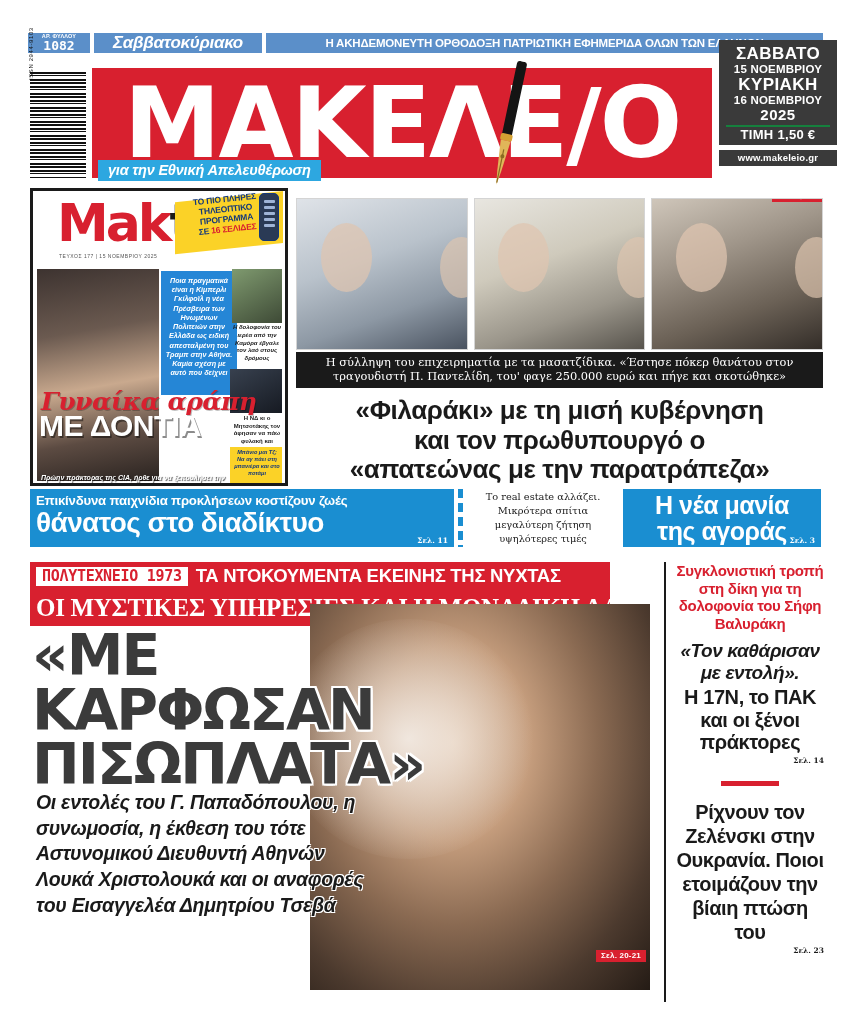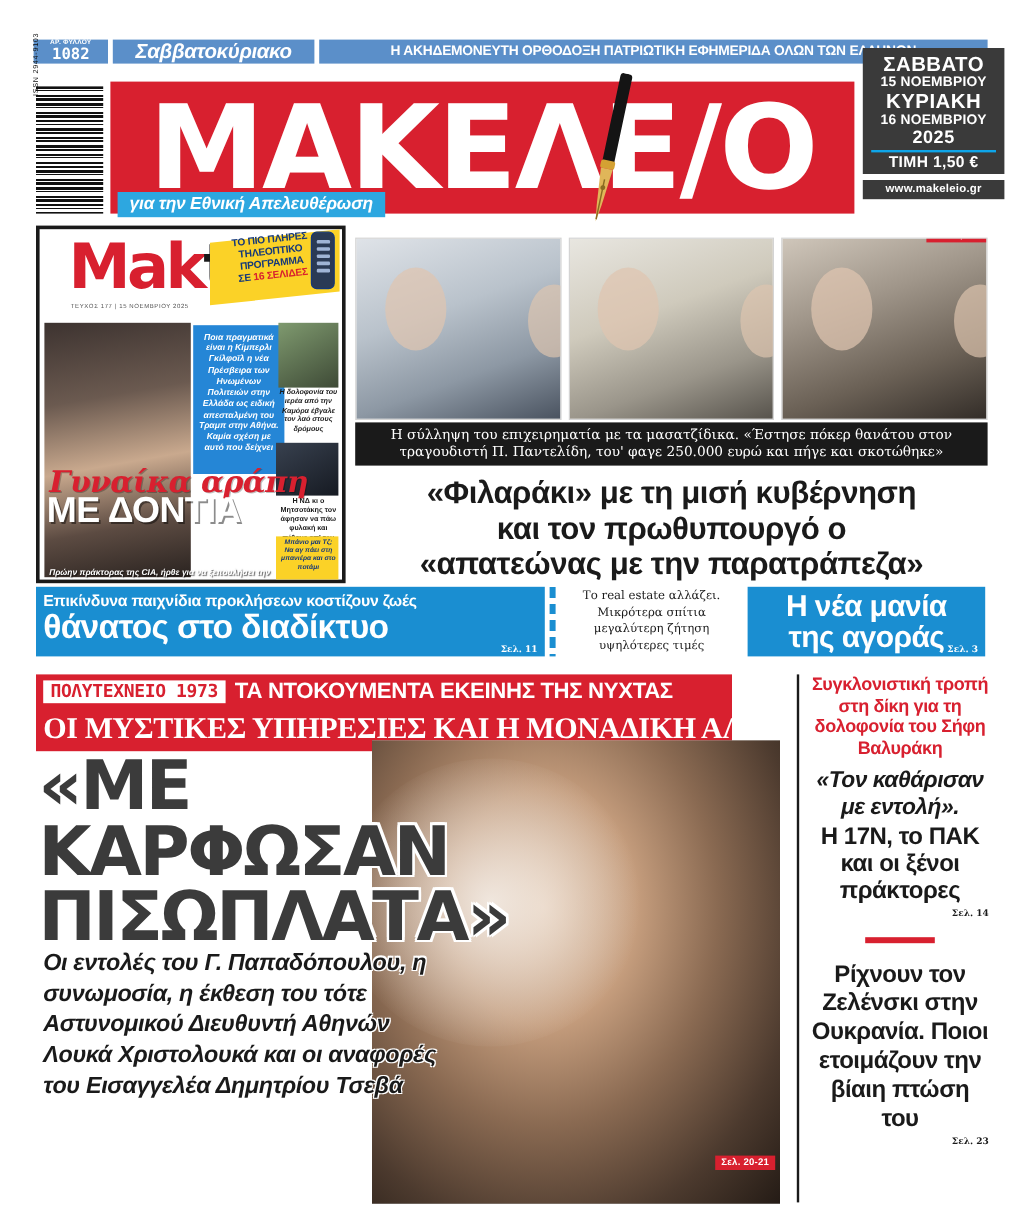--- a/index.html
+++ b/index.html
@@ -38,21 +38,21 @@
   
   .datebox {
     position: absolute; right: 14px; top: 40px;
     width: 118px; background: #3a3a3a; color: #fff;
     padding: 5px 4px 3px; text-align: center; line-height: 1.08;
   }
   .datebox .d-day { font-size: 17px; font-weight: bold; letter-spacing: .4px; }
   .datebox .d-date { font-size: 11.5px; font-weight: bold; letter-spacing: .2px; }
   .datebox .d-year { font-size: 15px; font-weight: bold; letter-spacing: .5px; }
   .datebox .d-price {
-    font-size: 13px; font-weight: bold; border-top: 2px solid #0ea5e9;
+    font-size: 13px; font-weight: bold; border-top: 2px solid #15803d;
     margin: 2px 3px 0; padding-top: 1px; letter-spacing: .3px;
   }
   .urlbox {
     position: absolute; right: 14px; top: 150px;
     width: 118px; background: #3a3a3a; color: #fff;
     text-align: center; font-size: 9.5px; font-weight: bold;
     padding: 2px 0 3px; letter-spacing: .2px;
   }
 
   
@@ -288,21 +288,20 @@
   .rb-row2 { font-size: 25px; font-weight: bold; letter-spacing: -.3px; margin-top: 7px; white-space: nowrap; font-family: Liberation Serif, serif; }
 
   
   .mainphoto {
     position: absolute; left: 310px; top: 604px;
     width: 340px; height: 386px;
     background:
       radial-gradient(ellipse at 42% 36%, #e8cbb2 0%, #c59d7d 28%, #8a6a52 52%, #4c3a2e 78%, #241b15 100%),
       linear-gradient(180deg,#cfcfcf,#6f6f6f);
     overflow: hidden;
-    margin-top: 13px;
   }
   .mainphoto .smoke {
     position: absolute; left: -8%; top: 4%;
     width: 74%; height: 62%; border-radius: 50%;
     background: radial-gradient(circle at 50% 50%, rgba(245,240,235,.85) 0%, rgba(230,222,214,.4) 45%, rgba(200,190,180,0) 72%);
   }
   .badge-main { right: 4px; bottom: 28px; }
 
   
   .bighead {

